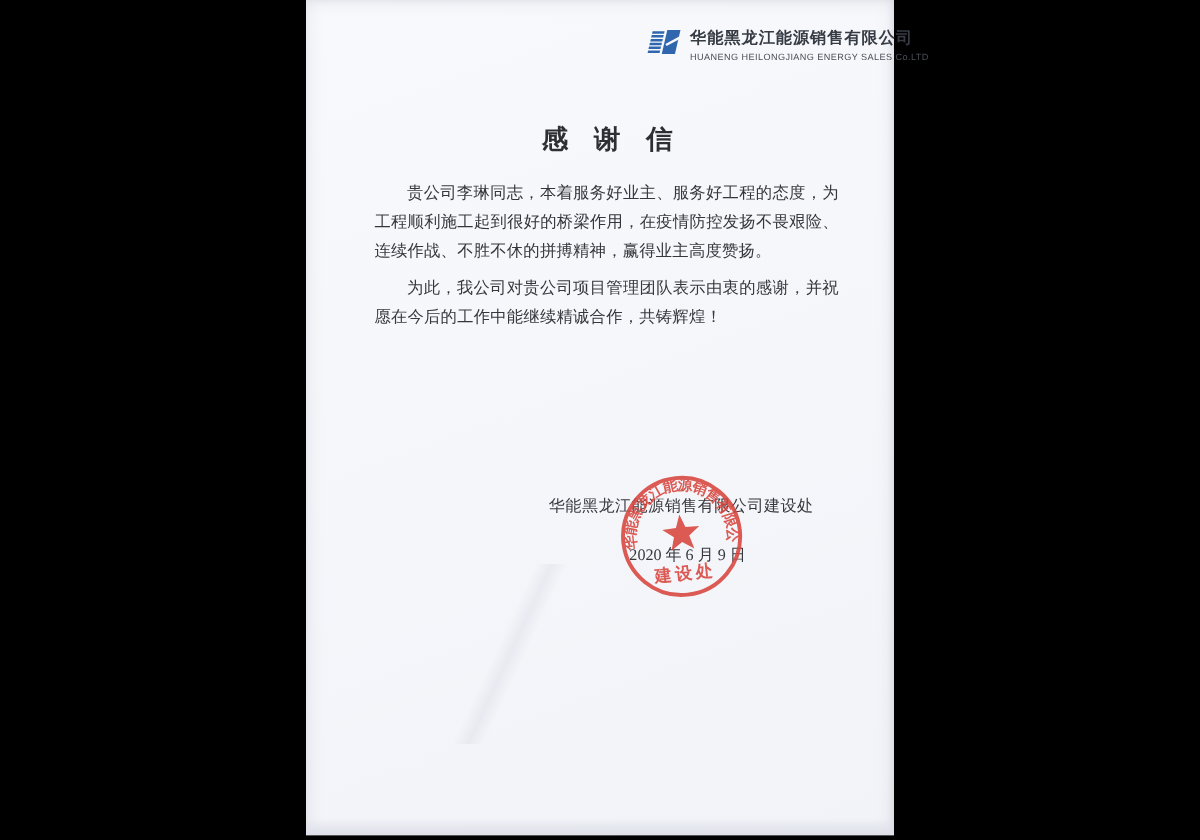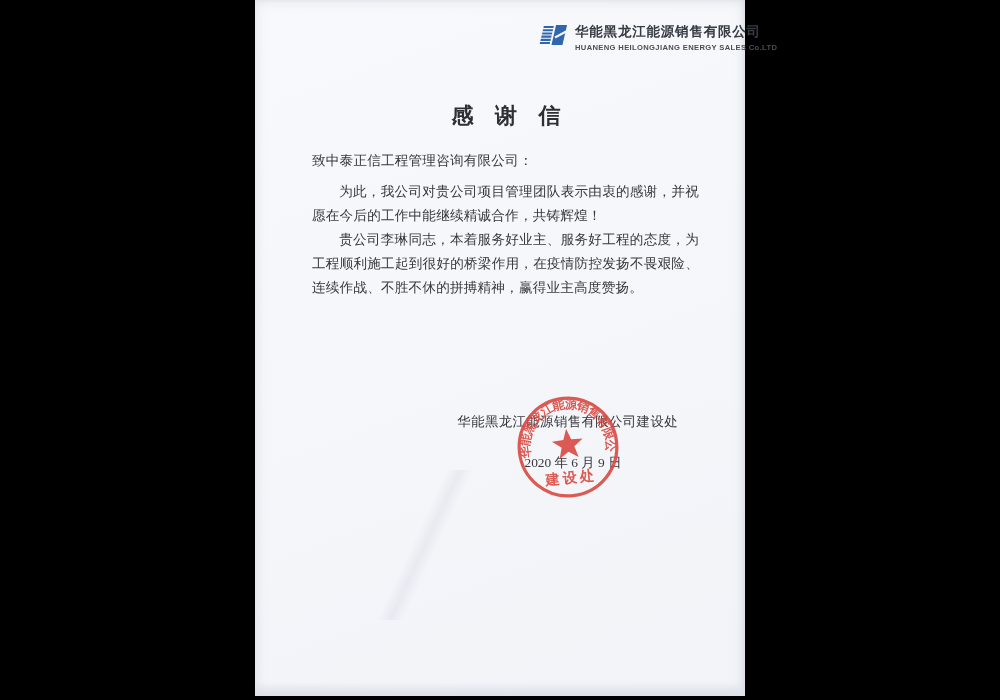--- a/index.html
+++ b/index.html
@@ -33,21 +33,21 @@
     position:absolute; left:283px; top:21px; display:flex; align-items:center; gap:6px;
   }
   .logo-mark { width:31px; height:28px; flex:0 0 auto; }
   .logo-lines { display:flex; flex-direction:column; }
   .company-cn {
     font-size:13.5px; font-weight:bold; color:#363b44; letter-spacing:.8px;
     font-family:"Liberation Sans","DejaVu Sans",sans-serif; white-space:nowrap;
   }
   .company-en {
     font-size:7.6px; color:#4a4e57; letter-spacing:.35px; margin-top:2px;
-    font-family:"Liberation Sans","DejaVu Sans",sans-serif; white-space:nowrap;font-weight:bold;
+    font-family:"Liberation Sans","DejaVu Sans",sans-serif; white-space:nowrap;
   }
 
   
   .title {
     position:absolute; left:0; top:101px; width:100%;
     text-align:center; font-size:22px; font-weight:bold; color:#2e2f33;
     letter-spacing:8px; padding-left:20px;
   }
   .body-text {
     position:absolute; left:57px; top:149px; width:387px;
@@ -99,23 +99,22 @@
       </span>
       <div class="logo-lines">
         <div class="company-cn">华能黑龙江能源销售有限公司</div>
         <div class="company-en">HUANENG  HEILONGJIANG ENERGY SALES Co.LTD</div>
       </div>
     </div>
 
     <div class="title">感 谢 信</div>
 
     <div class="body-text">
-      <p class="salutation">致中泰正信工程管理咨询有限公司：</p>
+      <p class="para">贵公司李琳同志，本着服务好业主、服务好工程的态度，为工程顺利施工起到很好的桥梁作用，在疫情防控发扬不畏艰险、连续作战、不胜不休的拼搏精神，赢得业主高度赞扬。</p>
       <p class="para last">为此，我公司对贵公司项目管理团队表示由衷的感谢，并祝愿在今后的工作中能继续精诚合作，共铸辉煌！</p>
-      <p class="para">贵公司李琳同志，本着服务好业主、服务好工程的态度，为工程顺利施工起到很好的桥梁作用，在疫情防控发扬不畏艰险、连续作战、不胜不休的拼搏精神，赢得业主高度赞扬。</p>
     </div>
 
     <div class="signature">华能黑龙江能源销售有限公司建设处</div>
     <div class="date-line">2020 年 6 月 9 日</div>
 
     <div class="stamp">
       <svg viewBox="0 0 120 120" width="122" height="122" aria-hidden="true">
         <circle cx="60" cy="60" r="48" fill="none" stroke="#d8453e" stroke-width="3.2"></circle>
         <defs>
           <path id="ringPath" d="M 22.6 66.6 A 38 38 0 1 1 97.4 66.6" fill="none"></path>

